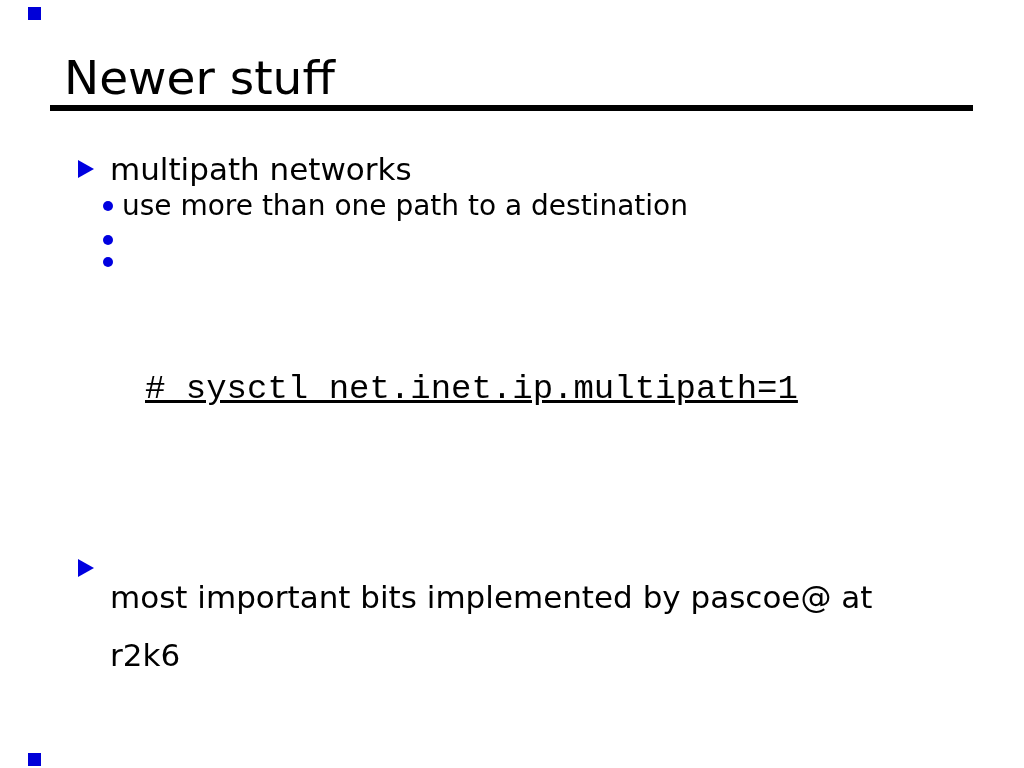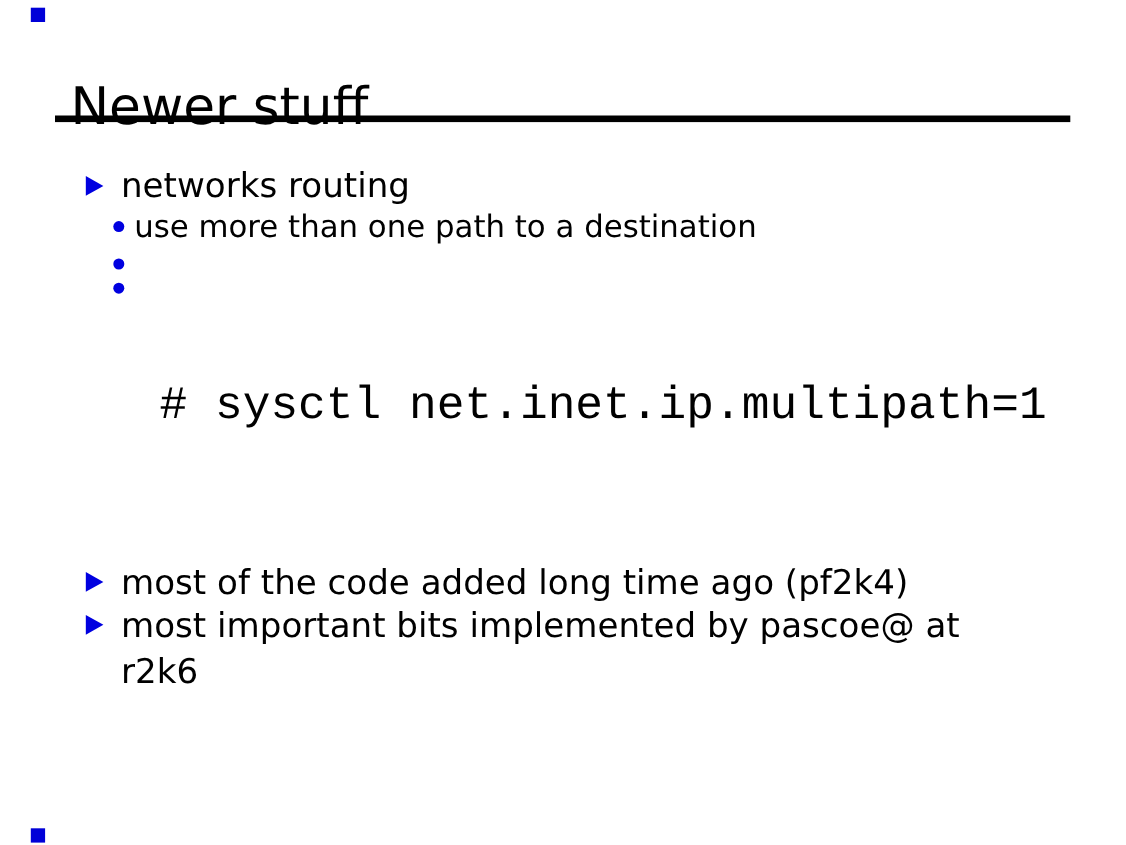--- a/index.html
+++ b/index.html
@@ -23,102 +23,99 @@
     position: absolute; left: 28px;
     width: 13px; height: 13px;
     background: var(--corner-blue);
   }
   .corner-square.top { top: 7px; }
   .corner-square.bottom { top: 753px; }
 
   .title {
     position: absolute; left: 64px; top: 54px;
     font-size: 47px; font-weight: normal;
-    line-height: 48px; white-space: nowrap; margin-top: 20px;
+    line-height: 48px; white-space: nowrap;
   }
   .title-underline {
     position: absolute; left: 50px; top: 105px;
     width: 923px; height: 6px;
     background: var(--underline);
   }
 
   .bullet-row {
     position: absolute; left: 78px;
     display: flex; align-items: flex-start;
     font-size: 31px; line-height: 40px;
   }
   .tri {
     flex: 0 0 auto;
     width: 0; height: 0; margin-top: 11px; margin-right: 16px;
     border-top: 9px solid transparent;
     border-bottom: 9px solid transparent;
     border-left: 16px solid var(--bullet-blue);
   }
   .bullet-text { white-space: nowrap; }
-  .bullet-text.wrap { white-space: pre-line; max-width: 830px; line-height: 42px; }
+  .bullet-text.wrap { white-space: pre-line; max-width: 830px; line-height: 58px; margin-top: 20px; }
   .row-history { line-height: 42px; }
 
   .sub-list {
     position: absolute; left: 103px; top: 189px;
     list-style: none;
   }
   .sub-row {
     display: flex; align-items: flex-start;
     font-size: 28px; line-height: 34px;
   }
   .dot {
     flex: 0 0 auto;
     width: 10px; height: 10px; margin-top: 12px; margin-right: 9px;
     border-radius: 50%;
     background: var(--bullet-blue);
   }
 
   .code-line {
-    position: absolute; left: 145px; top: 348px;
+    position: absolute; left: 145px; top: 368px;
     font-family: "Liberation Mono", monospace;
-    font-size: 42px; line-height: 42px;
+    font-size: 34px; line-height: 42px;
     white-space: nowrap;
+    text-decoration: underline;
   }
 </style>
 </head>
 <body>
 
 <div class="slide">
 
   <div class="corner-square top"></div>
   <div class="corner-square bottom"></div>
 
   <h1 class="title">Newer stuff</h1>
   <div class="title-underline"></div>
 
   <div class="bullet-row" style="top:149px">
     <span class="tri"></span>
-    <span class="bullet-text">networks routing</span>
+    <span class="bullet-text">multipath networks</span>
   </div>
 
   <ul class="sub-list">
     <li class="sub-row">
       <span class="dot"></span>
       <span>use more than one path to a destination</span>
     </li>
     <li class="sub-row">
       <span class="dot"></span>
     </li>
     <li class="sub-row">
       <span class="dot"></span>
     </li>
   </ul>
 
 
   <div class="code-line"># sysctl net.inet.ip.multipath=1</div>
 
-  <div class="bullet-row row-history" style="top:509px">
-    <span class="tri"></span>
-    <span class="bullet-text">most of the code added long time ago (pf2k4)</span>
-  </div>
 
   <div class="bullet-row row-history" style="top:548px">
     <span class="tri"></span>
     <span class="bullet-text wrap">most important bits implemented by pascoe@ at
 r2k6</span>
   </div>
 
 </div>
 
 </body></html>

